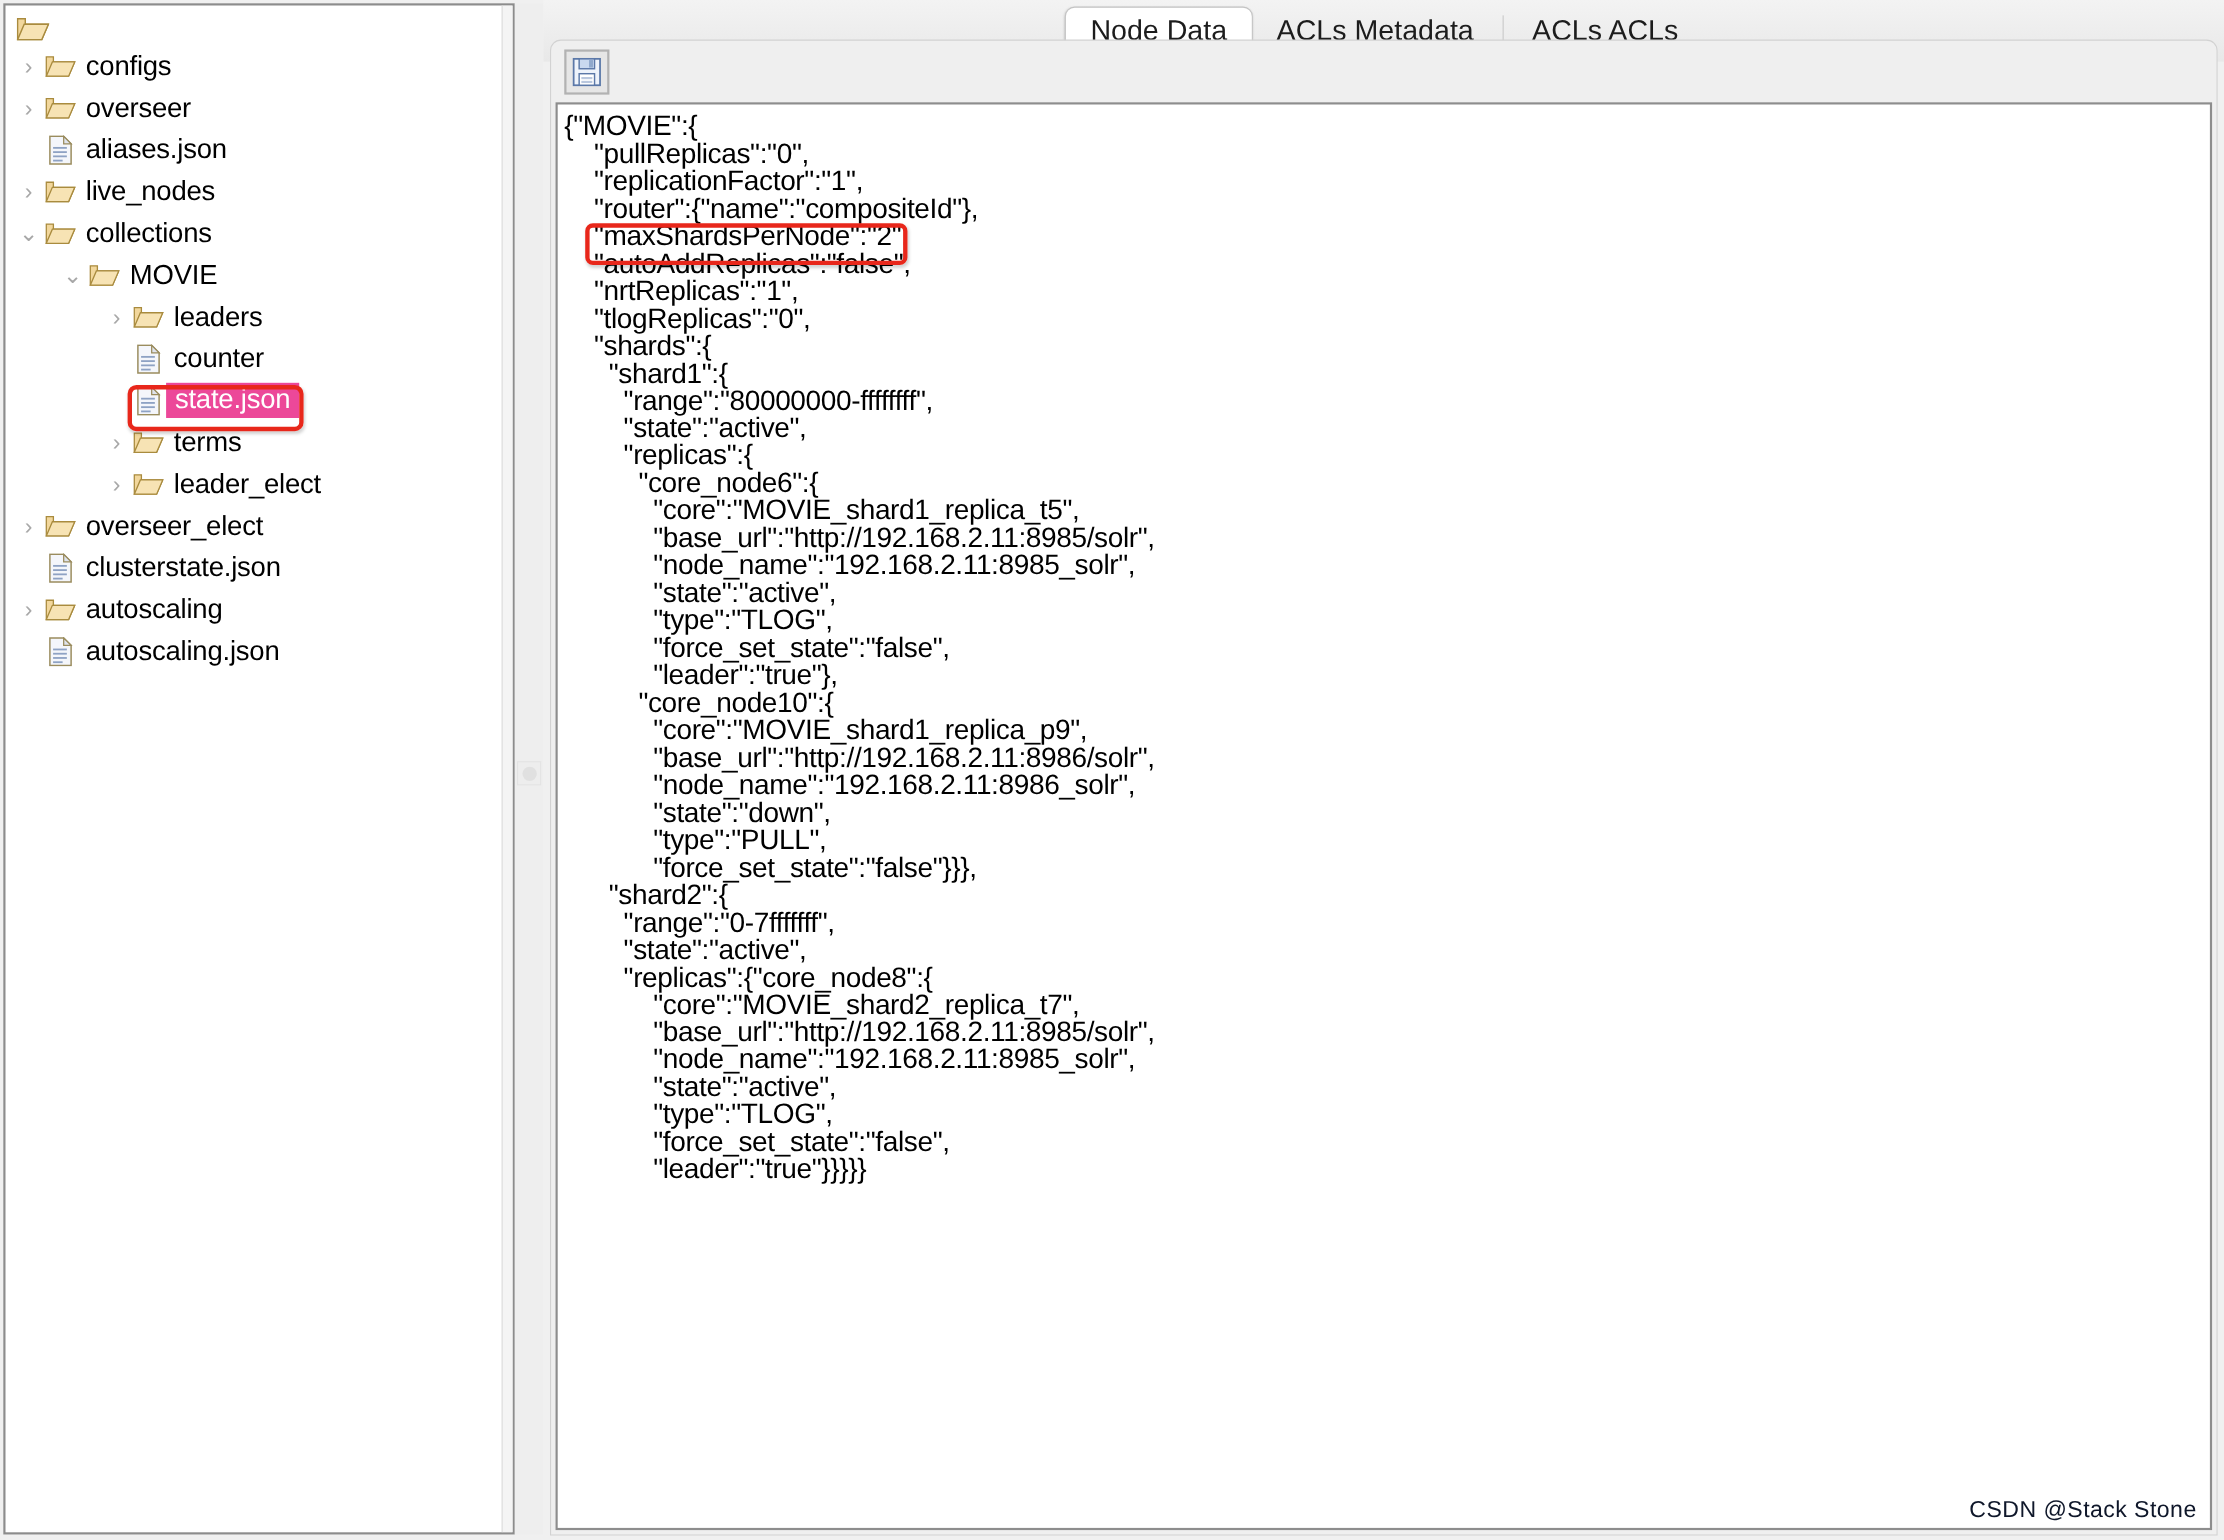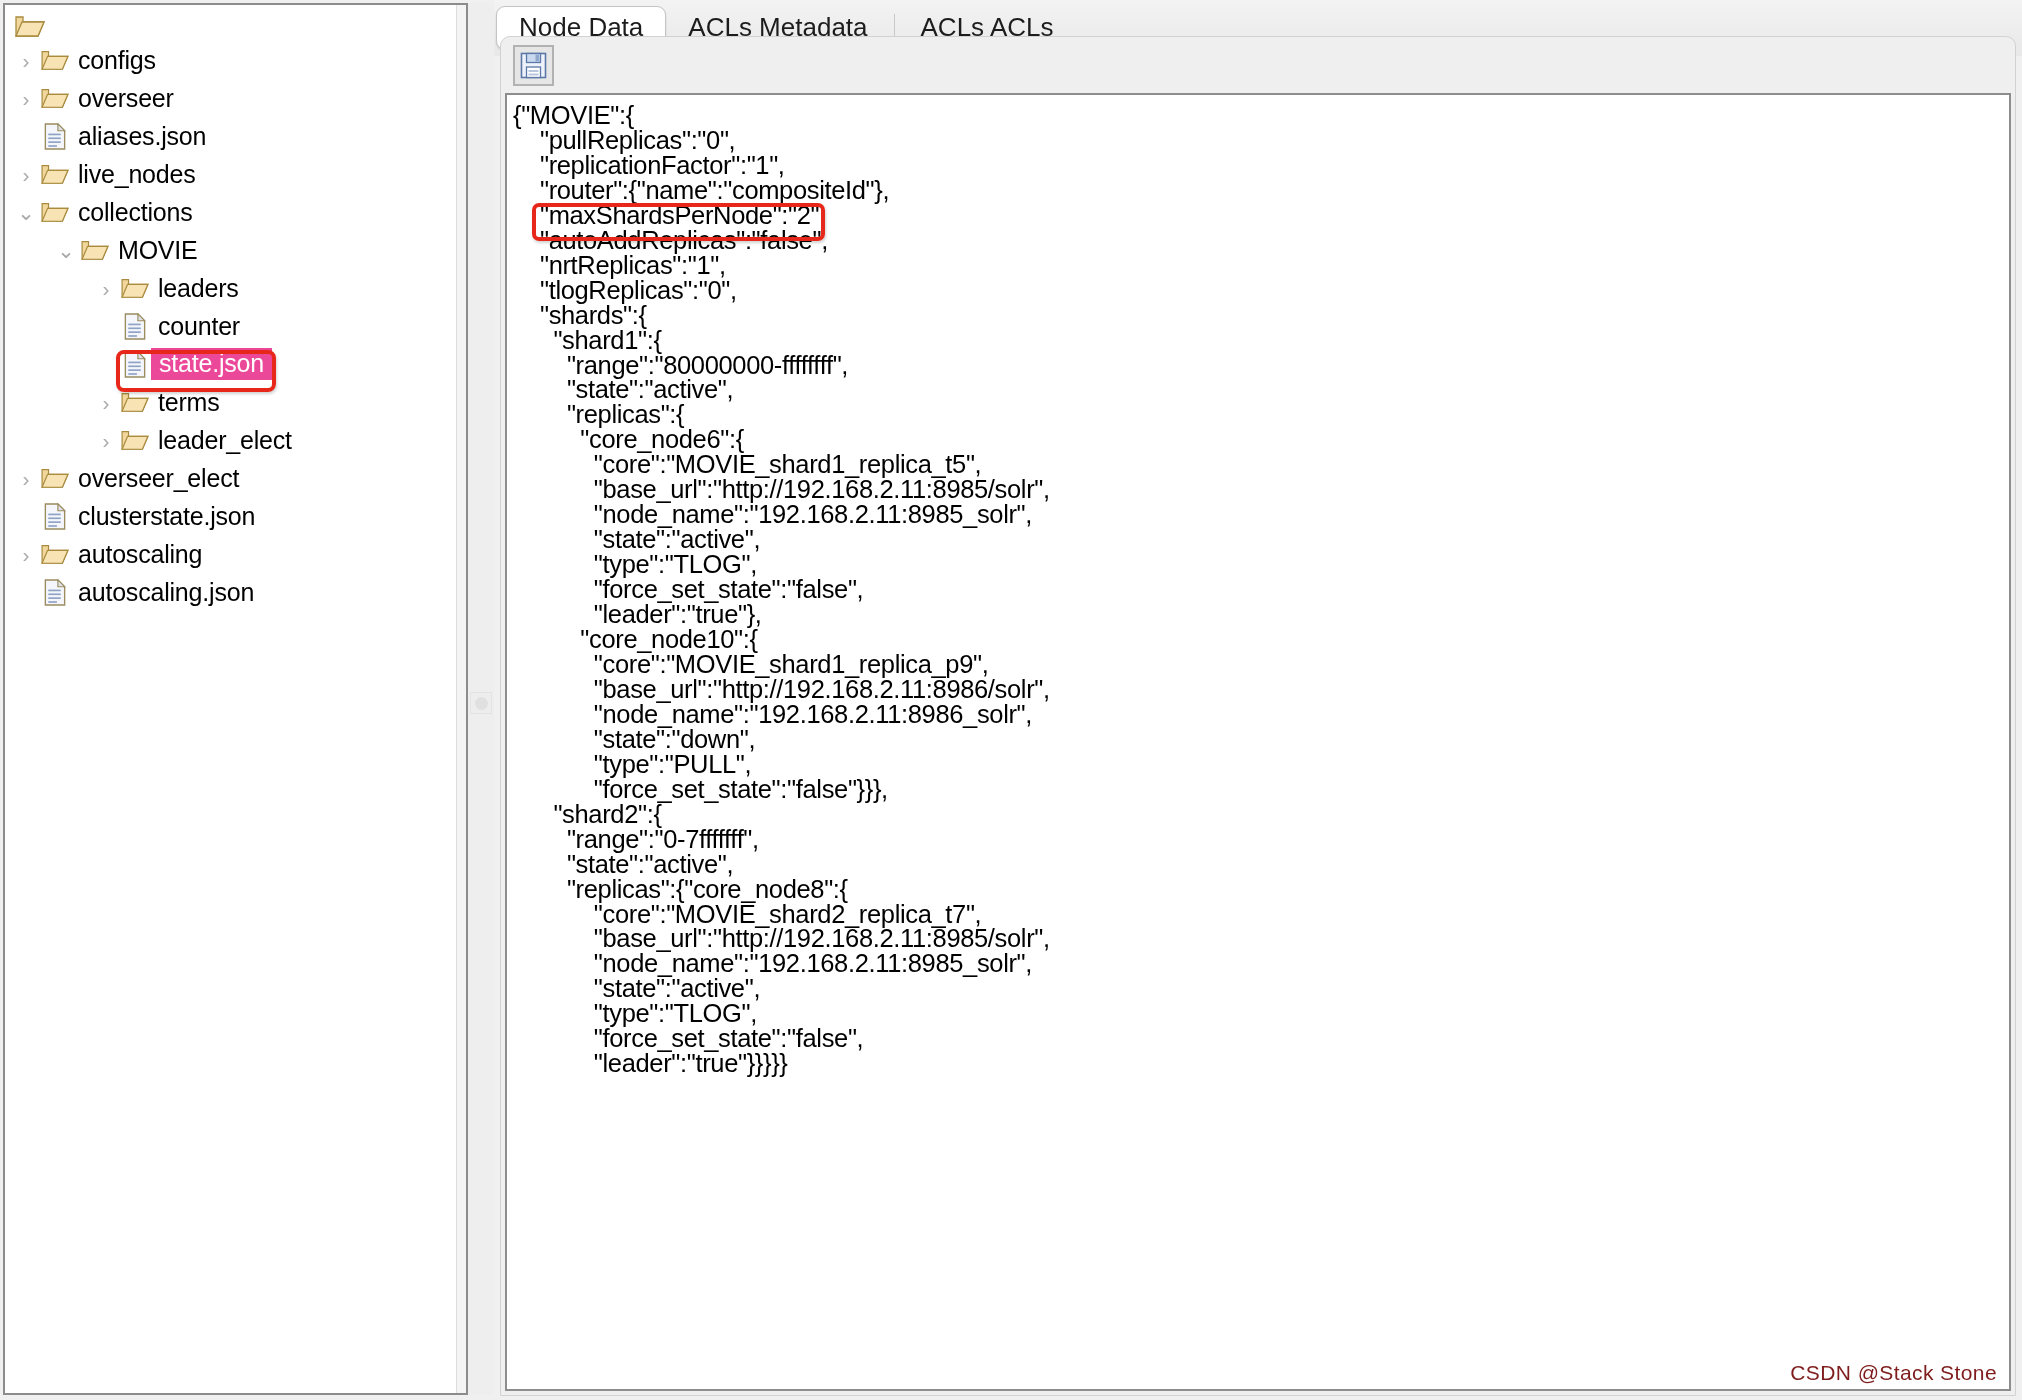--- a/index.html
+++ b/index.html
@@ -108,21 +108,21 @@
     position: absolute;
     left: 494px; top: 0px;
     width: 1528px; height: 1400px;
     background: #f0f0f0;
   }
 
   #tab-bar {
     position: absolute;
     left: 0; top: 0;
     width: 1528px; height: 56px;
-    display: flex; align-items: center; 
+    display: flex; align-items: center; justify-content: center;
     background: linear-gradient(#f3f3f3, #e8e8e8);
   }
   #tab-group {
     display: flex; align-items: center;
     height: 44px;
     padding: 0 2px;
   }
   .tab {
     font-size: 26px;
     color: #1c1c1c;
@@ -193,21 +193,21 @@
     border: 4px solid #e8271b;
     border-radius: 7px;
     pointer-events: none;
     box-shadow: 1px 2px 3px rgba(0,0,0,0.18);
   }
 
   #watermark {
     position: absolute;
     right: 18px; bottom: 10px;
     font-size: 21px;
-    color: #7f1d1d;
+    color: #0f172a;
     font-family: "Liberation Sans", sans-serif;
     letter-spacing: 0.4px;
     margin-top: 28px;
   }
 </style>
 </head>
 <body>
 
 <div id="app">
 

